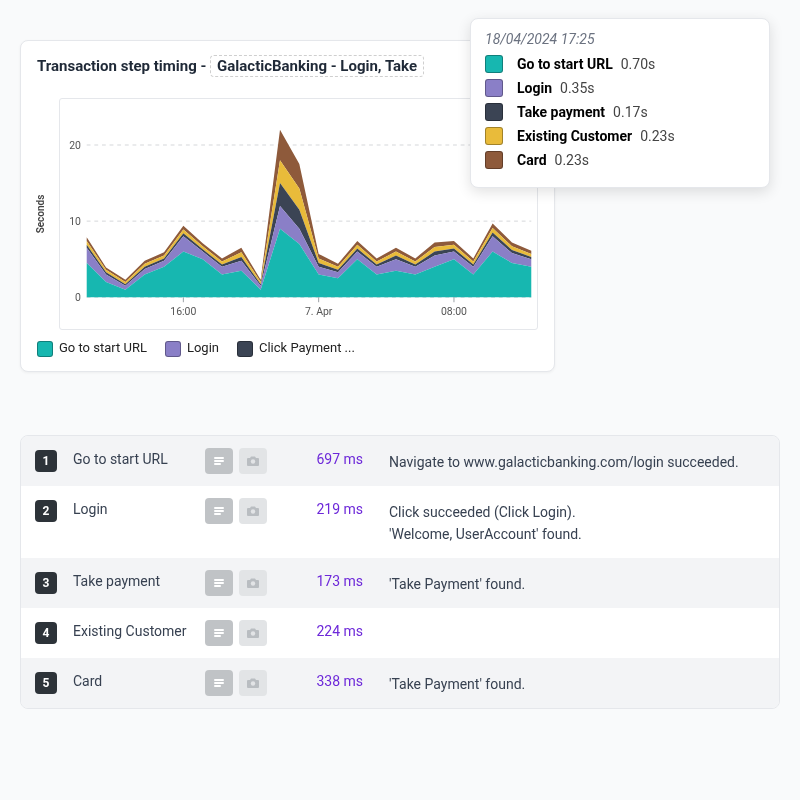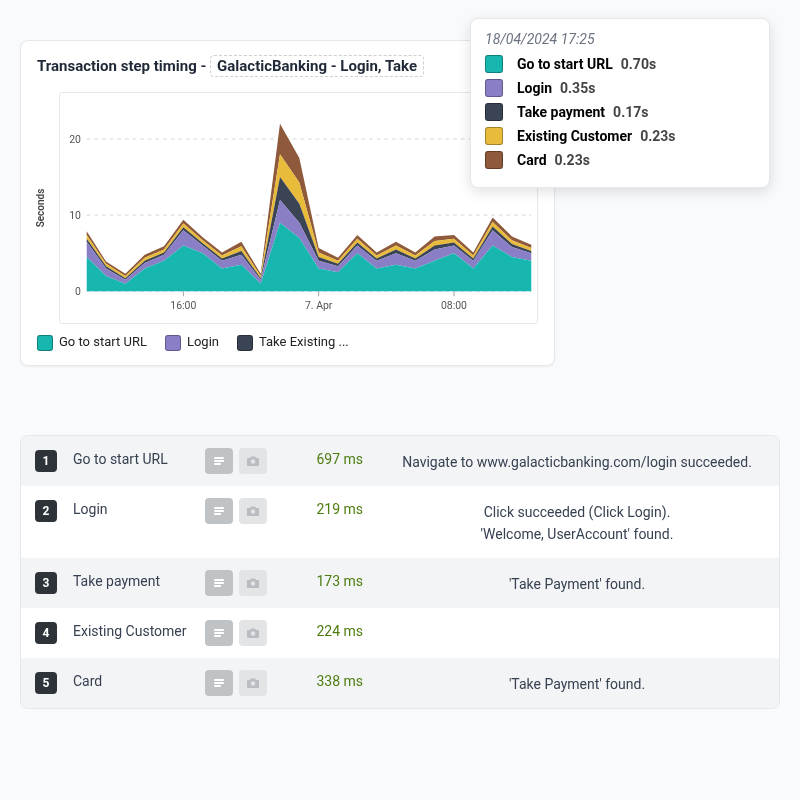--- a/index.html
+++ b/index.html
@@ -23,21 +23,21 @@
     position: absolute;
     left: 20px;
     top: 40px;
     width: 535px;
     padding: 14px 16px 14px 16px;
   }
   .chart-title {
     font-size: 15px;
     font-weight: 700;
     color: #1f2937;
-    margin-bottom: 15px;
+    margin-bottom: 21px;
   }
   .chart-title .chip {
     display: inline-block;
     border: 1px dashed #cfcfcf;
     border-radius: 4px;
     padding: 1px 6px;
     font-weight: 700;
   }
   .chart-frame {
     border: 1px solid #e5e7eb;
@@ -99,21 +99,21 @@
     margin-bottom:8px;
   }
   .tooltip .row {
     display:flex;
     align-items:center;
     gap:8px;
     font-size:14px;
     margin:6px 0;
   }
   .tooltip .row .nm { font-weight:700; }
-  .tooltip .row .val { font-weight:700; color:#444; }
+  .tooltip .row .val { font-weight:400; color:#444; }
   .tooltip .swatch { width:18px; height:18px; border-radius:3px; border:1px solid rgba(0,0,0,0.3);}
 
   
   .steps-card {
     position:absolute;
     left:20px;
     top:435px;
     width:760px;
     border:1px solid #e5e7eb;
     border-radius:8px;
@@ -161,30 +161,29 @@
     display:flex;
     align-items:center;
     justify-content:center;
     color:#fff;
     cursor:pointer;
   }
   .icon-btn.light { background:#e2e4e6; color:#b9bdc1; }
   .step-time {
     width:92px;
     text-align:right;
-    color:#4d7c0f;
+    color:#6d28d9;
     padding-top:3px;
   }
   .step-desc {
     flex:1;
     padding-left:22px;
     color:#374151;
     line-height:1.6;
     padding-top:3px;
-    text-align:center;
   }
 </style>
 </head>
 <body>
 
 <div class="card chart-card">
   <div class="chart-title">
     <span>Transaction step timing - </span><span class="chip">GalacticBanking - Login, Take</span>
   </div>
   <div class="chart-frame">
@@ -205,21 +204,21 @@
         <line x1="129.30434782608694" x2="129.30434782608694" y1="200" y2="205" stroke="#9aa0a6"></line>
         <text x="271.1304347826087" y="218" text-anchor="middle" font-size="11" fill="#555">7. Apr</text>
         <line x1="271.1304347826087" x2="271.1304347826087" y1="200" y2="205" stroke="#9aa0a6"></line>
         <text x="412.95652173913044" y="218" text-anchor="middle" font-size="11" fill="#555">08:00</text>
         <line x1="412.95652173913044" x2="412.95652173913044" y1="200" y2="205" stroke="#9aa0a6"></line>
       </svg>
   </div>
   <div class="legend" id="legend">
       <span><span class="swatch" style="background: rgb(23, 183, 176);"></span><span>Go to start URL</span></span>
       <span><span class="swatch" style="background: rgb(138, 127, 199);"></span><span>Login</span></span>
-      <span><span class="swatch" style="background: rgb(59, 68, 84);"></span><span>Take Existing ...</span></span>
+      <span><span class="swatch" style="background: rgb(59, 68, 84);"></span><span>Click Payment ...</span></span>
     </div>
 </div>
 
 <div class="tooltip">
   <div class="time">18/04/2024 17:25</div>
   <div id="tooltip-rows">
       <div class="row">
     <span class="swatch" style="background:#17b7b0"></span>
     <span class="nm">Go to start URL</span>
     <span class="val">0.70s</span>

